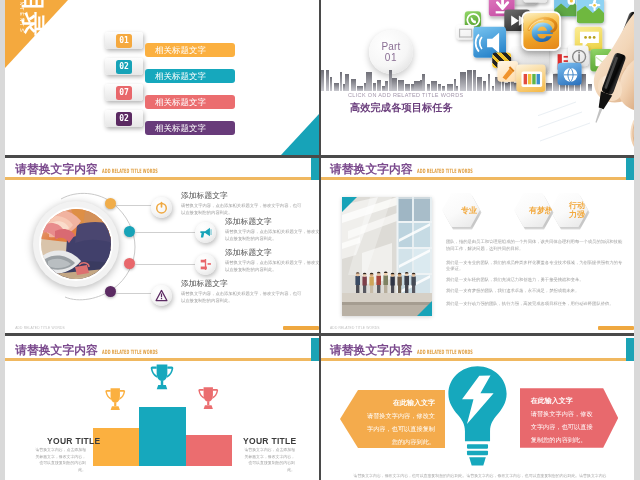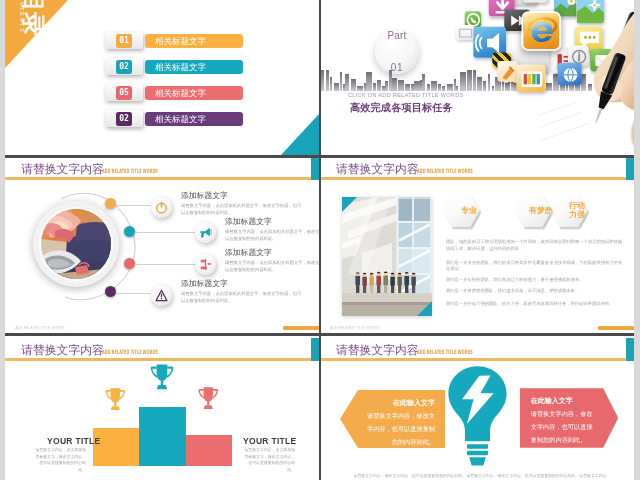--- a/index.html
+++ b/index.html
@@ -9,21 +9,21 @@
 .slide{position:absolute;background:#fff;overflow:hidden;}
 
 .s1{left:5px;top:0px;width:314px;height:155px;}
 .s2{left:321px;top:0px;width:313px;height:155px;}
 .s3{left:5px;top:155px;width:314px;height:178px;}
 .s4{left:321px;top:155px;width:313px;height:178px;}
 .s5{left:5px;top:336px;width:314px;height:144px;}
 .s6{left:321px;top:336px;width:313px;height:144px;}
 .divider-h{position:absolute;left:5px;width:629px;height:3px;background:#4a4a4a;}
 .divider-v{position:absolute;top:0;width:2.5px;height:480px;background:#4a4a4a;}
-.ttl-cn{position:absolute;font-weight:normal;color:#7c4b8e;letter-spacing:0px;margin-left:6px;}
+.ttl-cn{position:absolute;font-weight:bold;color:#7c4b8e;letter-spacing:0px;}
 .ttl-en{position:absolute;color:#e0a044;font-weight:bold;font-family:"Liberation Sans Narrow","DejaVu Sans Condensed",sans-serif;transform:scaleX(0.63);transform-origin:0 50%;white-space:nowrap;}
 .ttl-rule{position:absolute;height:2px;background:#f0b860;}
 .ttl-teal{position:absolute;background:#1ba3b5;}
 
 
 .photo-circle{position:absolute;border-radius:50%;background:#f2f2f2;box-shadow:0 2px 8px rgba(0,0,0,0.28);padding:6px;box-sizing:border-box;}
 .photo-inner{width:100%;height:100%;border-radius:50%;overflow:hidden;position:relative;border:2px solid #fff;box-sizing:border-box;}
 .dot{position:absolute;border-radius:50%;box-shadow:0 1px 3px rgba(0,0,0,0.3);}
 .ic-circ{position:absolute;border-radius:50%;background:radial-gradient(circle at 35% 28%,#fff 0%,#f7f7f7 50%,#e3e3e3 88%,#d5d5d5 100%);box-shadow:1px 2px 5px rgba(0,0,0,0.28);display:flex;align-items:center;justify-content:center;}
 .s3-h{position:absolute;font-size:7.8px;color:#515151;}
@@ -60,21 +60,21 @@
 .ibx{position:absolute;border-radius:4px;box-shadow:1px 2px 4px rgba(0,0,0,0.25);overflow:hidden;}
 
 .s1-tri{position:absolute;left:0;top:0;width:0;height:0;border-left:63.5px solid #f4a93e;border-bottom:68.5px solid transparent;}
 .s1-teal{position:absolute;right:0;bottom:0;width:0;height:0;border-right:38px solid #17a3b8;border-top:41px solid transparent;}
 .s1-ttl-wrap{position:absolute;left:0;top:0;}
 .s1-ttl{position:absolute;left:40px;top:-12px;color:#fff;font-size:24px;font-weight:bold;line-height:24px;transform:rotate(90deg);transform-origin:0 0;white-space:nowrap;}
 .s1-ttl-en{position:absolute;left:20px;top:-10px;color:#fff;font-size:5.2px;letter-spacing:1.9px;transform:rotate(90deg);transform-origin:0 0;white-space:nowrap;}
 .menu-row{position:absolute;left:100px;height:20px;}
 .mr-white{position:absolute;left:0;top:0;width:38px;height:17px;background:linear-gradient(180deg,#fdfdfd,#e7e7e7);border-radius:3px;box-shadow:1px 2px 4px rgba(0,0,0,0.30);}
 .mr-badge{position:absolute;left:11px;top:1.5px;width:16px;height:14px;border-radius:2.5px;color:#fff;font-size:8px;font-weight:bold;text-align:center;line-height:14px;font-family:"DejaVu Sans Mono",monospace;}
-.mr-bar{position:absolute;left:40px;top:2px;width:98px;height:14px;border-radius:3px;color:#fff;font-size:8.5px;line-height:14px;padding-left:10px;box-sizing:border-box;}
+.mr-bar{position:absolute;left:40px;top:11px;width:90px;height:14px;border-radius:3px;color:#fff;font-size:8.5px;line-height:14px;padding-left:10px;box-sizing:border-box;}
 </style>
 </head>
 <body>
 
 <div id="page">
  <div class="divider-v" style="left:318.5px;"></div>
  <div class="slide s1">
    <div class="s1-tri"></div>
    <div class="s1-teal"></div>
    <div class="s1-ttl-wrap">
@@ -86,31 +86,31 @@
         <div class="mr-badge" style="background:#f5a93f;">01</div>
      <div class="mr-bar" style="background:#fbb040;">相关标题文字</div>
    </div>
    <div class="menu-row" style="top:58px;">
      <div class="mr-white"></div>
         <div class="mr-badge" style="background:#17a3b8;">02</div>
      <div class="mr-bar" style="background:#16a8bd;">相关标题文字</div>
    </div>
    <div class="menu-row" style="top:84px;">
      <div class="mr-white"></div>
-        <div class="mr-badge" style="background:#e8676b;">05</div>
+        <div class="mr-badge" style="background:#e8676b;">07</div>
      <div class="mr-bar" style="background:#eb6d6f;">相关标题文字</div>
    </div>
    <div class="menu-row" style="top:110px;">
      <div class="mr-white"></div>
         <div class="mr-badge" style="background:#5b2a62;">02</div>
      <div class="mr-bar" style="background:#683b7a;">相关标题文字</div>
    </div>
  </div>
  <div class="slide s2">
-   <div class="s2-circle" style="left:54px;top:30px;width:44px;height:44px;justify-content:space-between;">
+   <div class="s2-circle" style="left:48px;top:30px;width:44px;height:44px;">
      <div class="s2-part">Part</div>
      <div class="s2-num">01</div>
    </div>
    <div class="s2-sky" style="left:0px;top:68px;width:272px;height:23px;">
 <div class="skyline" style="left:0px;width:3px;height:21px;"></div>
 <div class="skyline" style="left:5px;width:3px;height:21px;"></div>
 <div class="skyline" style="left:9px;width:2px;height:14px;"></div>
 <div class="skyline" style="left:13px;width:5px;height:8px;"></div>
 <div class="skyline" style="left:19px;width:2px;height:19px;"></div>
 <div class="skyline" style="left:22px;width:2px;height:7px;"></div>

